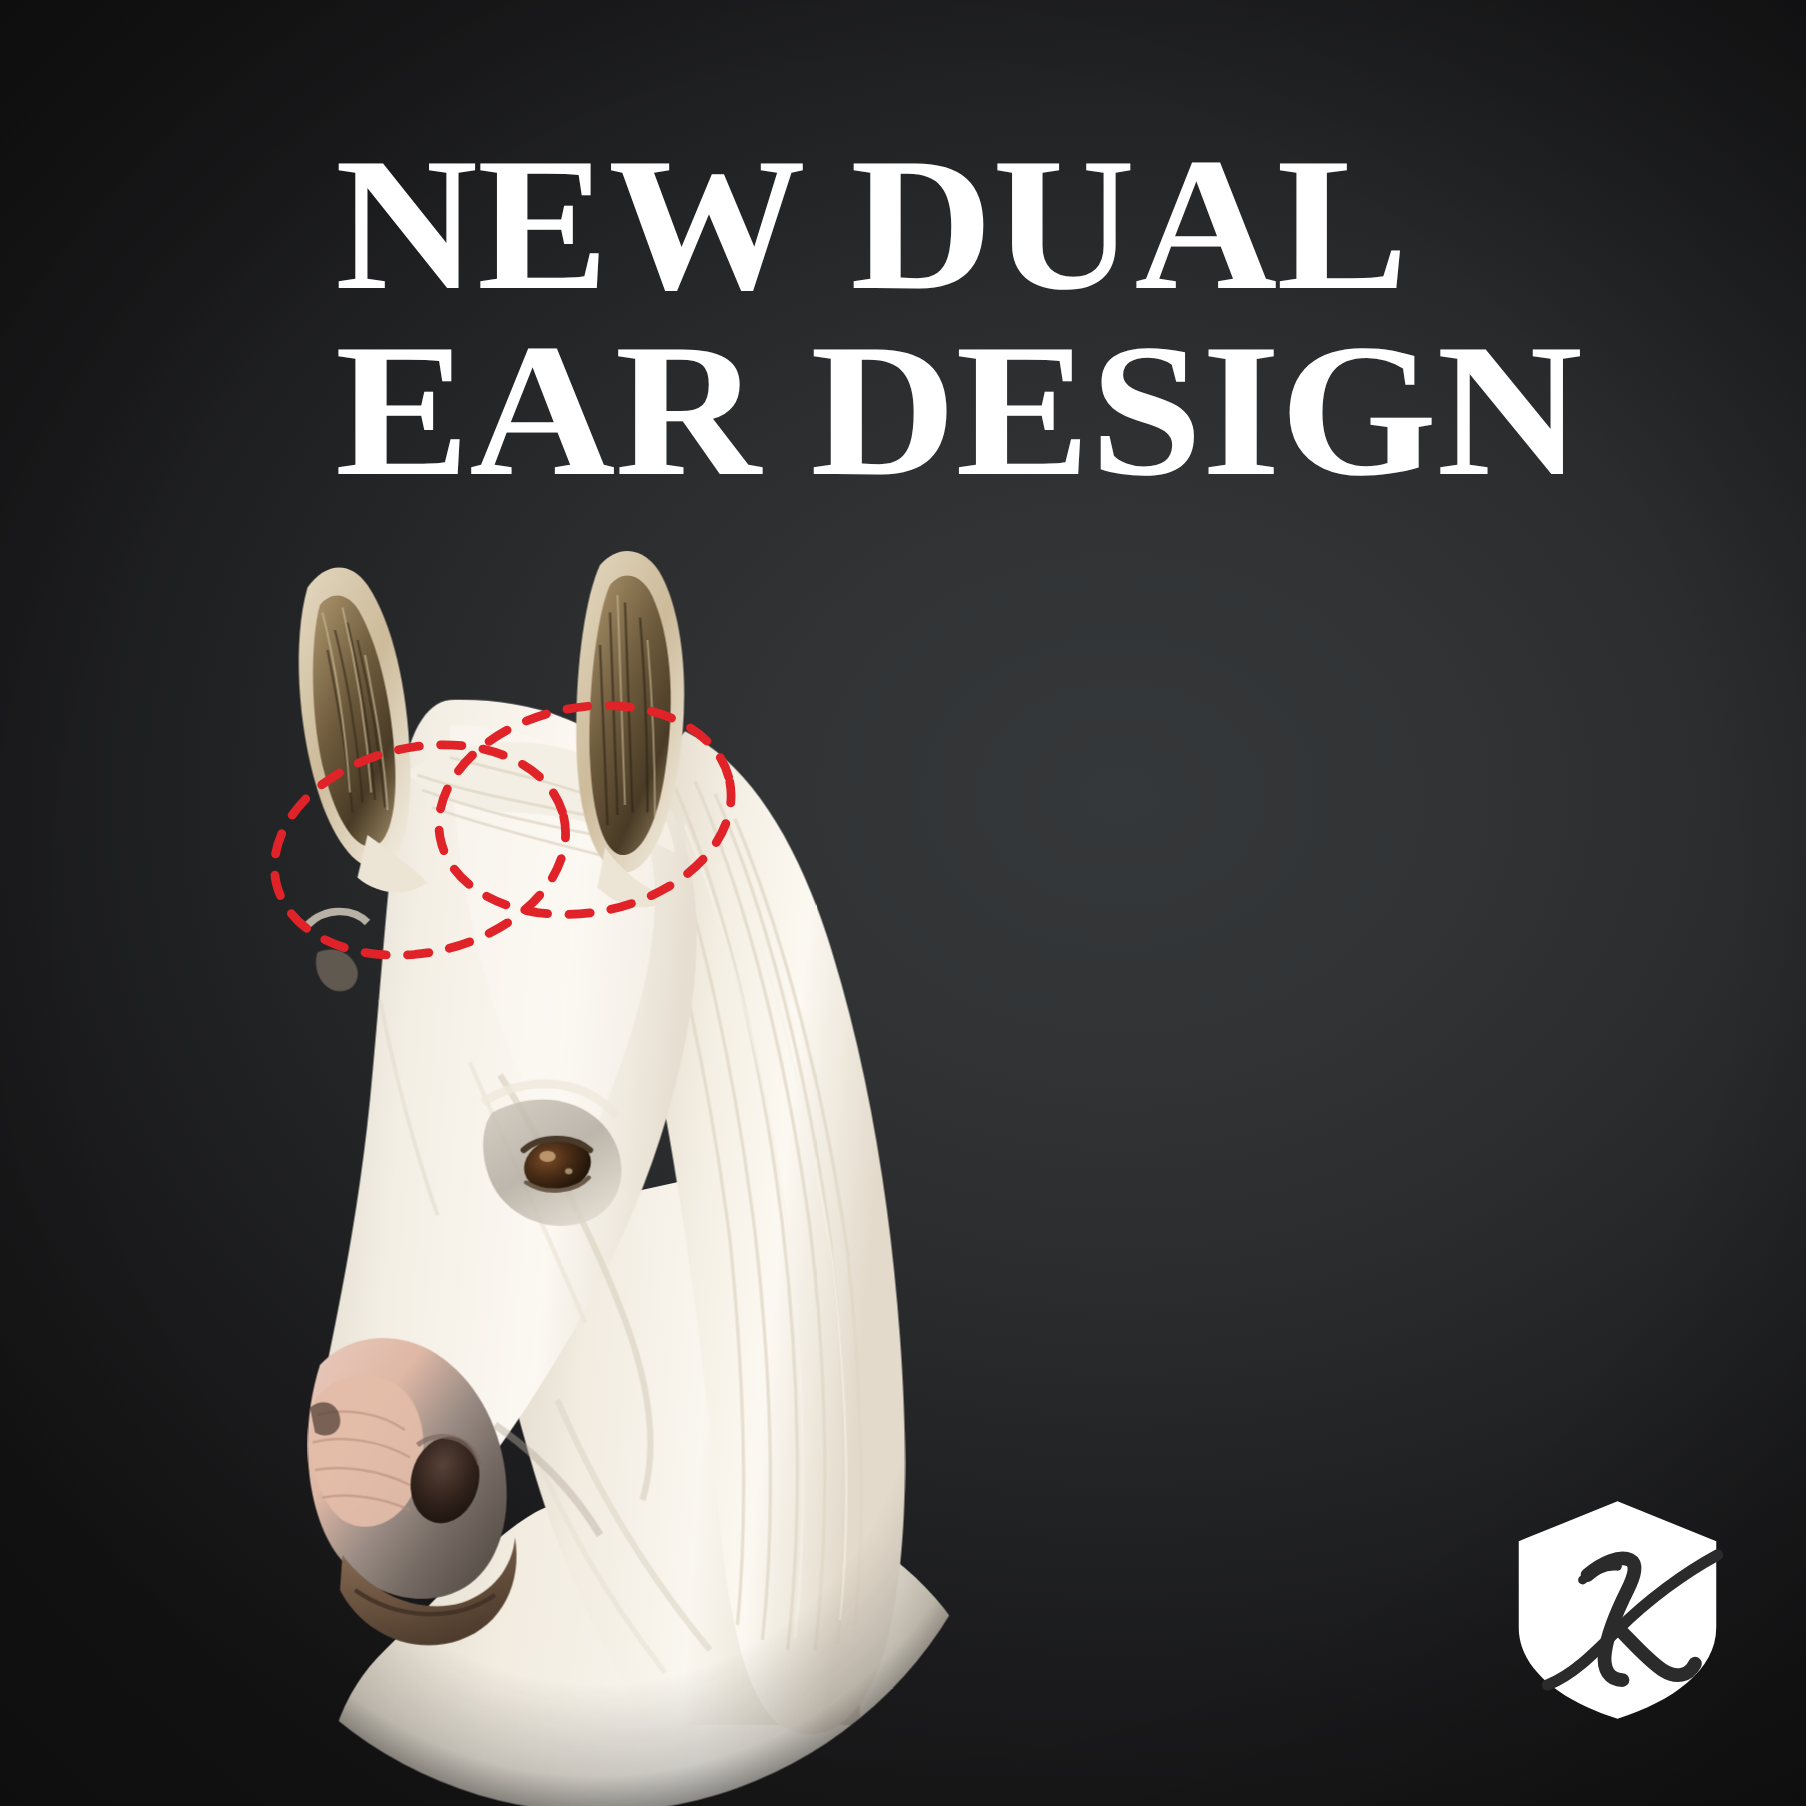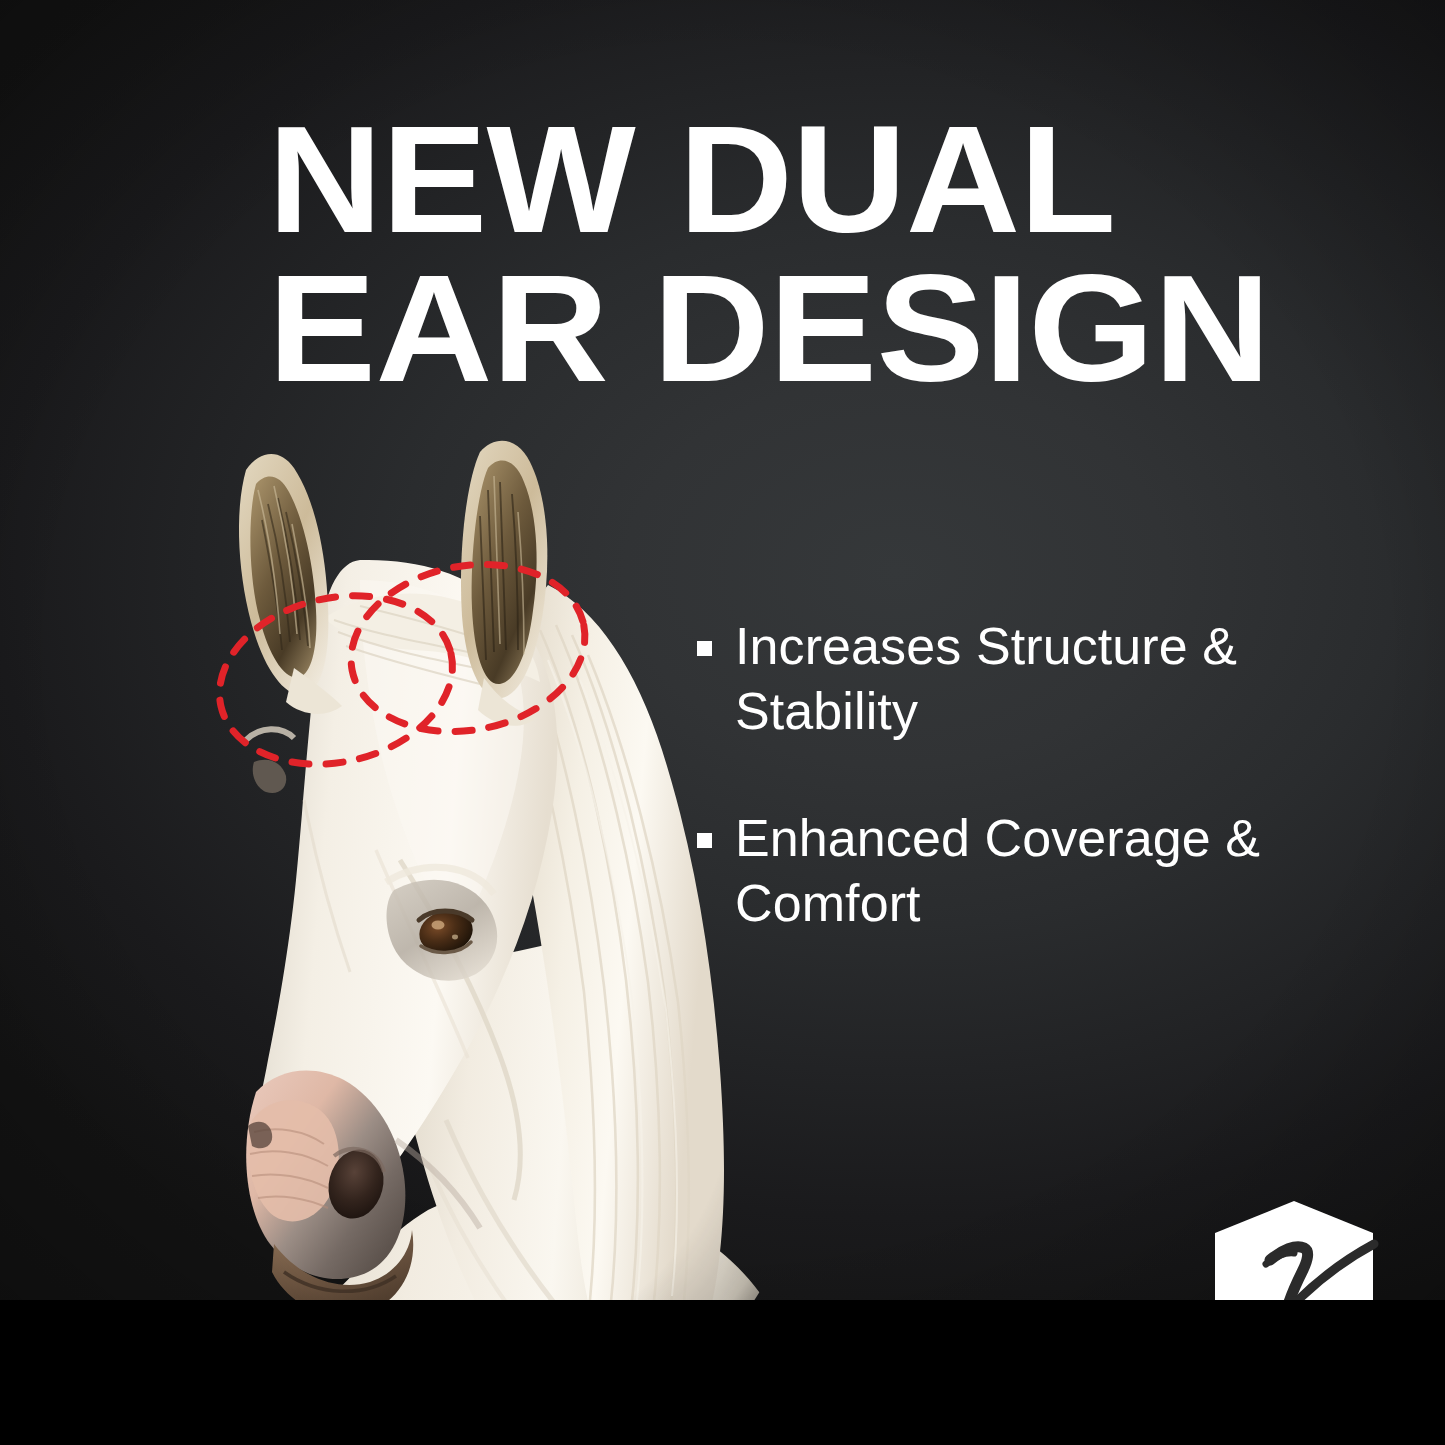--- a/index.html
+++ b/index.html
@@ -3,23 +3,23 @@
 <meta charset="utf-8">
 <style>
   html, body {
     margin: 0;
     padding: 0;
     background: #000;
   }
   #stage {
     position: relative;
     width: 1445px;
-    height: 1300px;
+    height: 1445px;
     overflow: hidden;
-    font-family: Liberation Sans, sans-serif;
+    font-family: Liberation Serif, serif;
     background: #404040;
   }
   
   .bg-base {
     position: absolute;
     inset: 0;
     background: #161616;
   }
   .bg-glow {
     position: absolute;
@@ -429,30 +429,20 @@
     </svg>
   </div>
 
   <div class="bg-vignette"></div>
 
   <div class="headline">
     <span class="line l1">NEW DUAL</span>
     <span class="line l2">EAR DESIGN</span>
   </div>
 
-  <div class="bullets">
-    <div class="bullet-row">
-      <span class="bullet-marker"></span>
-      <span class="bullet-text">Increases Structure &amp; Stability</span>
-    </div>
-    <div class="bullet-row">
-      <span class="bullet-marker"></span>
-      <span class="bullet-text">Enhanced Coverage &amp; Comfort</span>
-    </div>
-  </div>
 
   <div class="logo">
     <svg viewBox="0 0 172 180" xmlns="http://www.w3.org/2000/svg">
 
       <path d="M 86 3
                L 165 35
                L 165 104
                C 165 138, 130 163, 86 177
                C 42 163, 7 138, 7 104
                L 7 35 Z" fill="#ffffff"></path>

